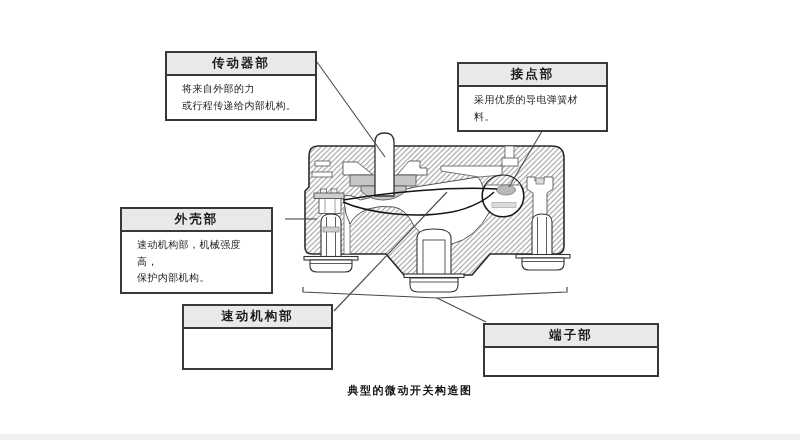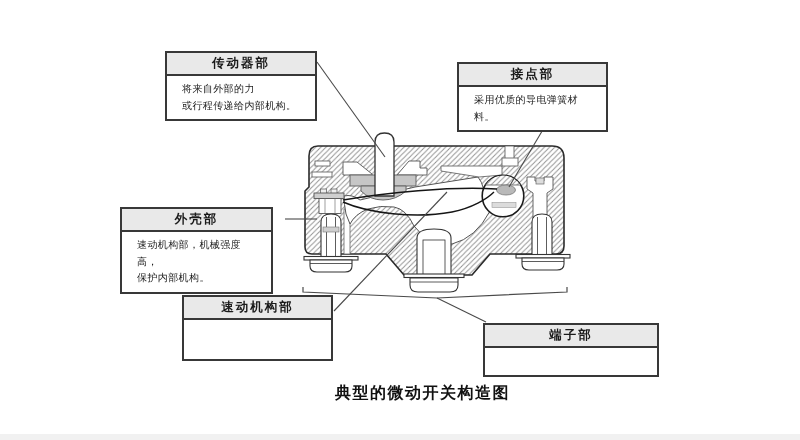--- a/index.html
+++ b/index.html
@@ -17,25 +17,25 @@
     font-weight:bold; font-size:12.5px; text-align:center;
     line-height:21px; letter-spacing:2px; color:#1a1a1a;
   }
   .callout .bd {
     padding:5px 15px; font-size:10px; line-height:1.65; letter-spacing:0.4px;
     color:#1a1a1a; white-space:pre-line;
   }
   .co-actuator { left:165px; top:51px;  width:152px; min-height:66px; }
   .co-contact  { left:457px; top:62px;  width:151px; min-height:54px; }
   .co-housing  { left:120px; top:207px; width:153px; min-height:68px; }
-  .co-snap     { left:182px; top:295px; width:151px; min-height:66px; }
+  .co-snap     { left:182px; top:304px; width:151px; min-height:66px; }
   .co-terminal { left:483px; top:323px; width:176px; min-height:54px; }
   .caption {
-    position:absolute; left:310px; top:383px; width:200px; text-align:right;
-    font-weight:bold; font-size:16px; letter-spacing:1.5px; color:#111; z-index:2;
+    position:absolute; left:310px; top:383px; width:200px; text-align:center;
+    font-weight:bold; font-size:11px; letter-spacing:1.5px; color:#111; z-index:2;
   }
   .bottom-band {
     position:absolute; left:0; right:0; bottom:0; height:6px; background:#f1f1f1;
   }
 </style>
 </head>
 <body>
 
 <div class="stage">
 

